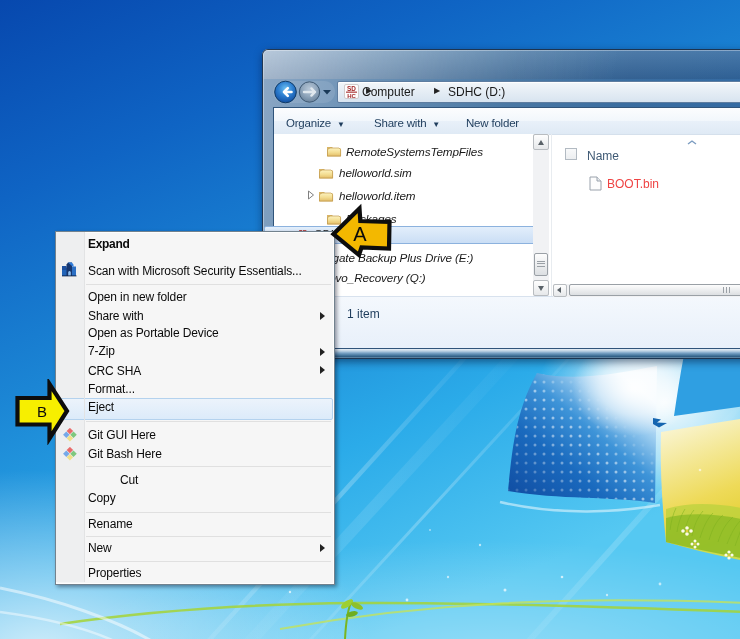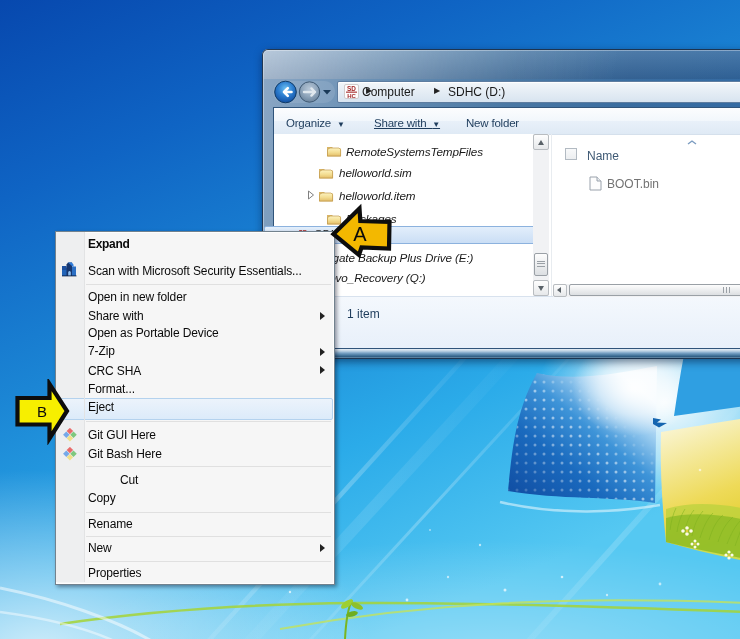--- a/index.html
+++ b/index.html
@@ -214,21 +214,21 @@
   <circle cx="13.5" cy="13" r="10.8" fill="url(#bk)" stroke="#123c66" stroke-width="1"></circle>
   <path d="M19.5,13 L12,13 M12,13 L15.8,9.2 M12,13 L15.8,16.8" stroke="#ffffff" stroke-width="2.6" fill="none" stroke-linecap="round" stroke-linejoin="round"></path>
   <circle cx="37.5" cy="13" r="10.2" fill="url(#fw)" stroke="#3e5872" stroke-width="1"></circle>
   <path d="M32,13 L43,13 M43,13 L39.4,9.4 M43,13 L39.4,16.6" stroke="#dfe7ee" stroke-width="2.4" fill="none" stroke-linecap="round" stroke-linejoin="round"></path>
   <path d="M51,11 l8,0 l-4,4.5 Z" fill="#1a3a58"></path>
 </svg>
 
 <div id="client"></div>
 <div id="toolbar"></div>
 <div class="tbt" style="left:286px;top:117px;">Organize&nbsp;&nbsp;<span style="font-size:8px;">▼</span></div>
-<div class="tbt" style="left:374px;top:117px;text-decoration:underline;">Share with&nbsp;&nbsp;<span style="font-size:8px;">▼</span></div>
+<div class="tbt" style="left:374px;top:117px;">Share with&nbsp;&nbsp;<span style="font-size:8px;">▼</span></div>
 <div class="tbt" style="left:466px;top:117px;">New folder</div>
 
 <div id="treepane"></div>
 <svg class="ab" style="left:307px;top:189.5px;z-index:3;" width="8" height="10" viewBox="0 0 8 10">
   <path d="M1.5,1 L6.5,5 L1.5,9 Z" fill="#fff" stroke="#808080" stroke-width="1"></path>
 </svg>
 
 <g></g>
 <svg class="ab" style="left:326px;top:143.5px;z-index:3;" width="16" height="14" viewBox="0 0 16 14">
     <use href="#fold"></use>
@@ -285,21 +285,21 @@
 
 <div class="ab" style="left:565px;top:148px;width:12px;height:12px;z-index:3;background:linear-gradient(180deg,#f8f9fa,#eceef0);border:1px solid #b2bac2;box-sizing:border-box;"></div>
 <div class="ab" style="left:587px;top:148.5px;z-index:3;font-size:12px;color:#3f5a75;">Name</div>
 <svg class="ab" style="left:687px;top:139.5px;z-index:3;" width="10" height="5" viewBox="0 0 10 5">
   <path d="M1,4 L5,1 L9,4" fill="none" stroke="#7b9cc0" stroke-width="1.4"></path>
 </svg>
 <svg class="ab" style="left:589px;top:176px;z-index:3;" width="13" height="15" viewBox="0 0 13 15">
   <path d="M1,1 L8,1 L12,5 L12,14 L1,14 Z" fill="#fdfdfd" stroke="#9aa2ac" stroke-width="1"></path>
   <path d="M8,1 L8,5 L12,5" fill="#e8ecf0" stroke="#9aa2ac" stroke-width="1"></path>
 </svg>
-<div class="ab" style="left:607px;top:177px;z-index:3;font-size:12px;color:#737373;">BOOT.bin</div>
+<div class="ab" style="left:607px;top:177px;z-index:3;font-size:12px;color:#ef4444;">BOOT.bin</div>
 
 <div class="ab" style="left:553px;top:283.5px;width:198px;height:13px;z-index:3;background:#f1f2f4;"></div>
 <div class="ab" style="left:553px;top:283.5px;width:14px;height:13px;z-index:3;background:linear-gradient(180deg,#fefefe,#e6e8ea);border:1px solid #b8bcc0;border-radius:2px;box-sizing:border-box;"></div>
 <div class="ab" style="left:557px;top:287px;z-index:4;width:0;height:0;border-right:4.5px solid #5a6268;border-top:3px solid transparent;border-bottom:3px solid transparent;"></div>
 <div class="ab" style="left:569px;top:284px;width:182px;height:12px;z-index:3;background:linear-gradient(180deg,#fdfdfd,#dcdfe2);border:1px solid #9aa0a6;border-radius:2px;box-sizing:border-box;"></div>
 <div class="ab" style="left:723px;top:287px;width:1px;height:6px;background:#9aa0a6;z-index:4;"></div>
 <div class="ab" style="left:726px;top:287px;width:1px;height:6px;background:#9aa0a6;z-index:4;"></div>
 <div class="ab" style="left:729px;top:287px;width:1px;height:6px;background:#9aa0a6;z-index:4;"></div>
 
 <div id="status"></div>

